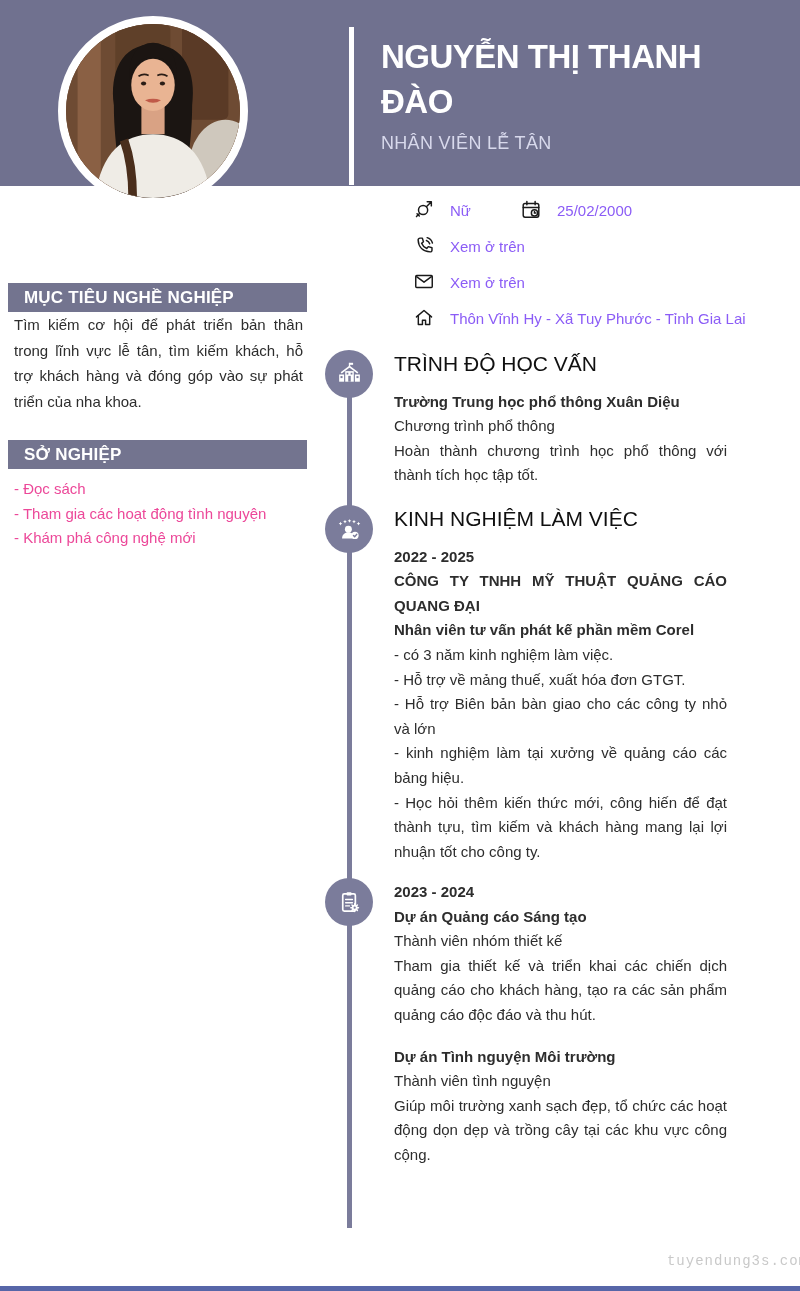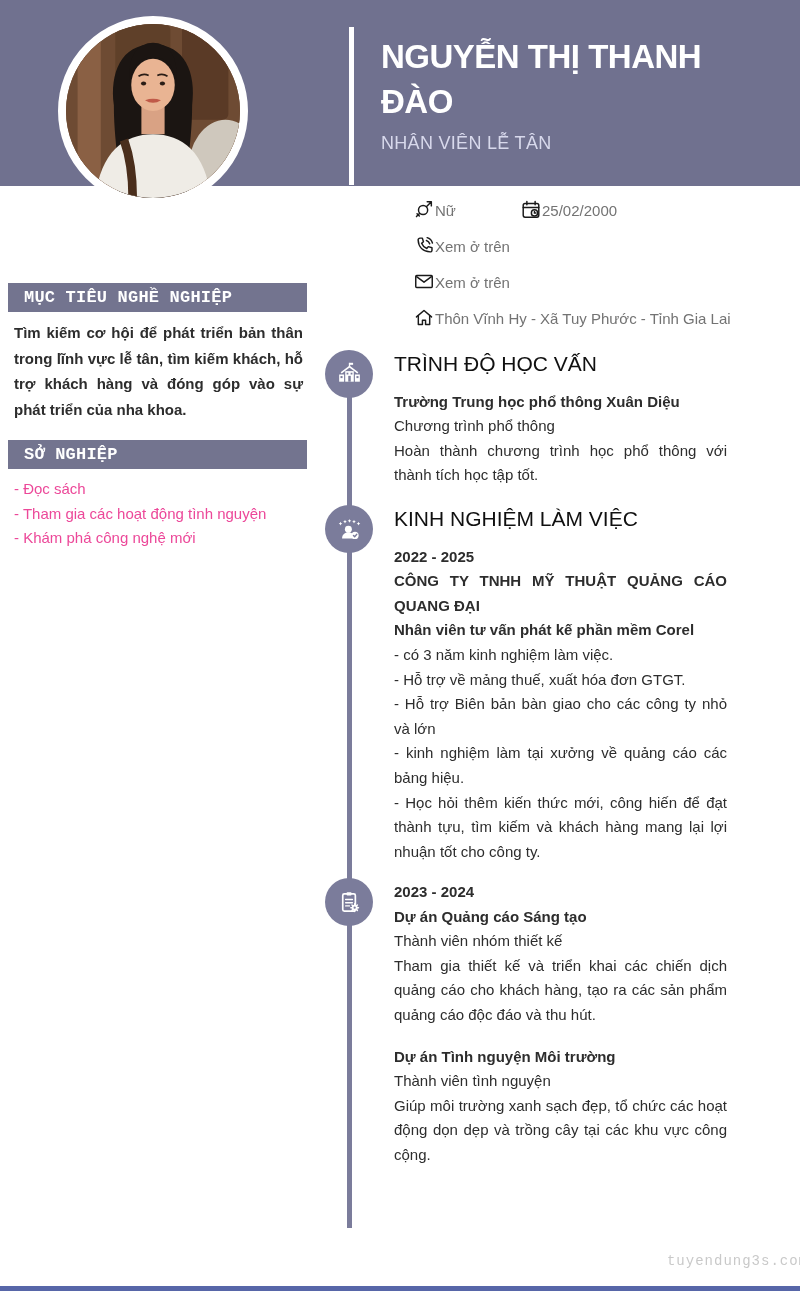--- a/index.html
+++ b/index.html
@@ -12,33 +12,33 @@
          border:8px solid #fff;overflow:hidden;background:#6e4b33;z-index:3;}
   .photo svg{display:block;width:100%;height:100%;}
   .hdr-divider{position:absolute;left:349px;top:27px;width:5px;height:158px;background:#fff;}
   .hdr-text{position:absolute;left:381px;top:34px;width:400px;color:#fff;}
   .hdr-name{font-size:33px;font-weight:700;line-height:45px;letter-spacing:-0.5px;}
   .hdr-title{margin-top:9px;font-size:18px;font-weight:400;color:#d8d9ec;letter-spacing:0.3px;}
 
   
   .contact{position:absolute;left:413px;top:192px;width:387px;}
   .c-row{display:flex;align-items:center;height:36px;}
-  .c-item{display:flex;align-items:center;font-size:15px;color:#737373;}
+  .c-item{display:flex;align-items:center;gap:15px;font-size:15px;color:#8b5cf6;}
   .c-item.first{width:107px;}
   .cicon{width:22px;height:22px;flex:0 0 22px;display:inline-block;}
   .cicon svg{display:block;width:22px;height:22px;}
 
   
   .side-bar{position:absolute;left:8px;width:299px;height:29px;background:#73748f;color:#fff;
             font-weight:700;font-size:17px;line-height:29px;padding-left:16px;box-sizing:border-box;
-            letter-spacing:0.2px;font-family:Liberation Mono, monospace;}
+            letter-spacing:0.2px;}
   #obj-bar{top:283px;}
   #hobby-bar{top:440px;}
-  .side-text{position:absolute;left:14px;top:320px;width:289px;font-size:15px;color:#2d2d2d;
-             line-height:25.5px;text-align:justify;font-weight:bold;}
+  .side-text{position:absolute;left:14px;top:312px;width:289px;font-size:15px;color:#2d2d2d;
+             line-height:25.5px;text-align:justify;}
   .hobby-list{position:absolute;left:14px;top:477px;width:289px;font-size:15px;color:#ec4899;
               line-height:24.6px;}
   .hobby-item{text-align:justify;}
 
   
   .timeline{position:absolute;left:347px;top:374px;width:5px;height:854px;background:#7b7c9b;z-index:1;}
   .tl-circle{position:absolute;left:325px;width:48px;height:48px;border-radius:50%;background:#7b7c9b;
              display:flex;align-items:center;justify-content:center;z-index:2;}
   #circle-edu{top:350px;}
   #circle-exp{top:505px;}

